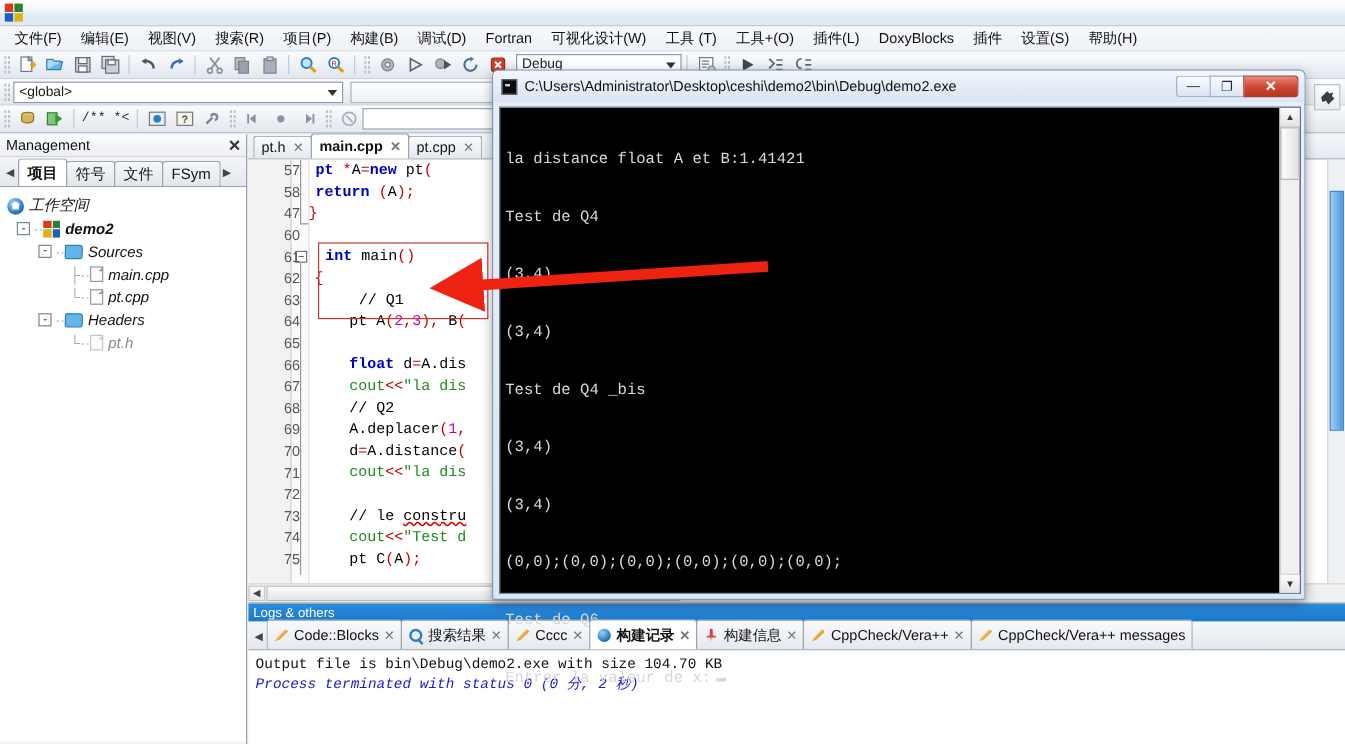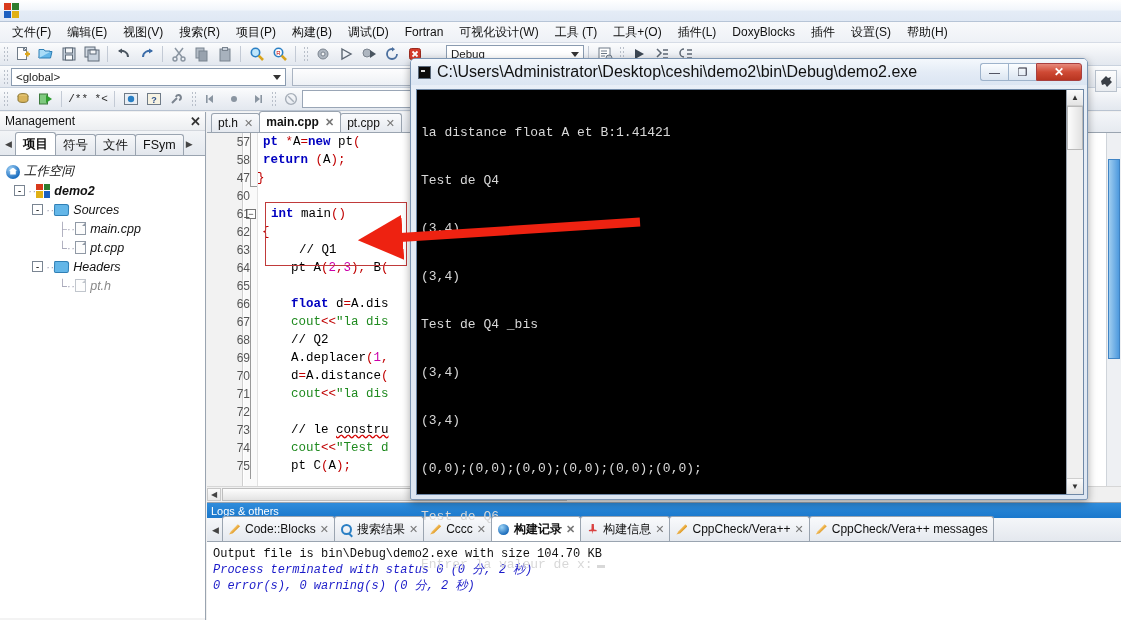--- a/index.html
+++ b/index.html
@@ -281,21 +281,21 @@
   }
   .console-tb {
     height: 26px; display: flex; align-items: center; padding-left: 7px;
     border-radius: 4px 4px 0 0;
     background: linear-gradient(to bottom,#f4f8fc 0%, #e4ecf6 50%, #dbe5f2 100%);
   }
   .cmd-icon { width: 13px; height: 13px; background: #0b0b0b;
     border: 1px solid #5b6a7c; margin-right: 6px; position: relative; flex:none; }
   .cmd-icon::after { content:""; position:absolute; left:2px; top:3px; width:4px; height:2px;
     background:#d8d8d8; }
-  .console-title { font-size: 16px; color: #111; white-space: nowrap; }
+  .console-title { font-size: 12px; color: #111; white-space: nowrap; }
   .wbtns { margin-left: auto; display: flex; align-items: center; padding-right: 5px; }
   .wbtn {
     width: 28px; height: 18px; display: flex; align-items: center; justify-content: center;
     border: 1px solid #9eb3cb; border-right: none;
     background: linear-gradient(to bottom,#fbfdff,#dbe5f1);
     font-size: 11px; color: #223; cursor: default;
   }
   .wbtn:first-child { border-radius: 3px 0 0 3px; }
   .wbtn.close {
     width: 46px; border: 1px solid #a84040; border-radius: 0 3px 3px 0;
@@ -470,21 +470,21 @@
           <path d="M13 8 A5 5 0 1 1 8 3" fill="none" stroke="#4b6f9e" stroke-width="1.8"></path>
           <path d="M8 1 L11 3.2 L8 5.4 Z" fill="#4b6f9e"></path>
         </svg>
     </div>
     <div class="tbtn">
       <svg width="16" height="16" viewBox="0 0 16 16">
           <rect x="2.5" y="2.5" width="11" height="11" rx="2" fill="#d43a2a" stroke="#9a2a1e"></rect>
           <path d="M5.5 5.5 L10.5 10.5 M10.5 5.5 L5.5 10.5" stroke="#fff" stroke-width="1.8"></path>
         </svg>
     </div>
-    <div class="combo" style="width:138px; margin-left:20px;align-items:center;">
+    <div class="combo" style="width:138px; margin-left:4px;align-items:center;">
       <span>Debug</span>
       <span class="arrow"></span>
     </div>
     <div class="tsep"></div>
     <div class="tbtn">
       <svg width="16" height="16" viewBox="0 0 16 16">
           <rect x="2" y="2" width="11" height="11" fill="#fff" stroke="#6f7b88"></rect>
           <path d="M4 5 h6 M4 7.5 h6 M4 10 h4" stroke="#6f7b88"></path>
           <circle cx="12" cy="12" r="3" fill="#c8cfd8" stroke="#6f7b88"></circle>
         </svg>
@@ -831,21 +831,20 @@
         <span class="licon">
             <span class="pencil"></span>
           </span>
         <span>CppCheck/Vera++ messages</span>
       </div>
     </div>
 
     <div class="logs-body">
       <div class="logline">Output file is bin\Debug\demo2.exe with size 104.70 KB</div>
       <div class="logline blue">Process terminated with status 0 (0 分, 2 秒)</div>
-      <div class="logline blue">0 error(s), 0 warning(s) (0 分, 2 秒)</div>
     </div>
   </div>
 
   <div class="rbtn">
     <svg width="14" height="14" viewBox="0 0 14 14">
         <path d="M2 7 L7 2 L9 4 L12 3 L11 6 L13 8 L8 13 L6 10 L3 11 Z" fill="#3a3f46"></path>
       </svg>
   </div>
 
   <div class="console">

